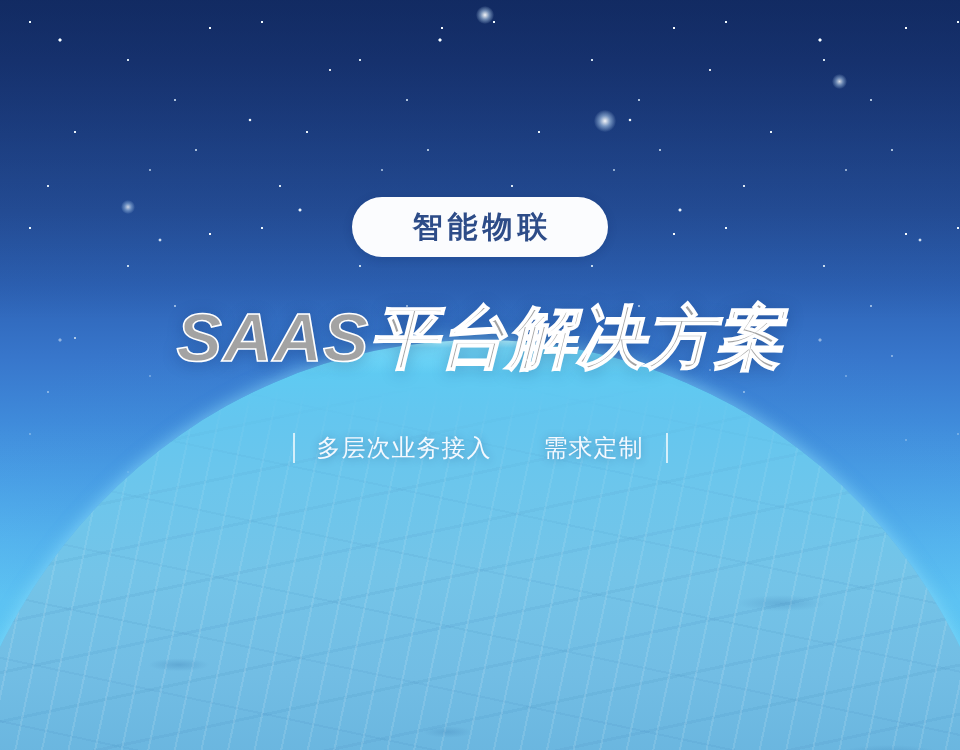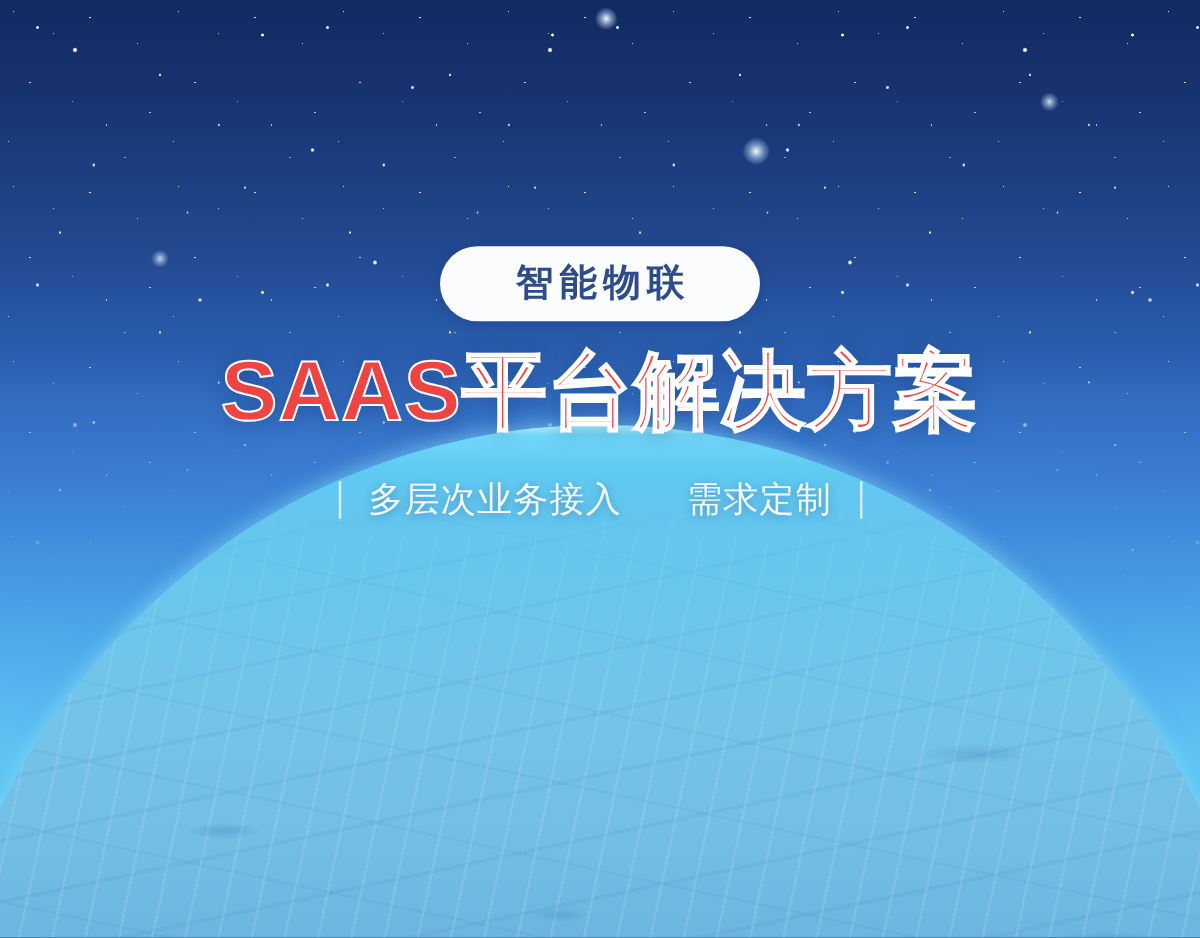--- a/index.html
+++ b/index.html
@@ -164,21 +164,21 @@
     position:absolute; left:-6%; bottom:-150px;
     width:112%; height:560px;
     border-radius:50% 50% 0 0 / 100% 100% 0 0;
     background:linear-gradient(to bottom, rgba(190,245,255,.85) 0px, rgba(150,230,255,.32) 8px, rgba(120,215,250,0) 34px);
     z-index:5; pointer-events:none;
   }
 
   
   .content{
     position:absolute; inset:0; z-index:10;
-    display:flex; flex-direction:column; align-items:center;
+    display:flex; flex-direction:column; align-items:center;gap:24px;
   }
 
   
   .badge{
     margin-top:197px;
     width:256px; height:60px;
     border-radius:30px;
     background:#fbfcfe;
     display:flex; align-items:center; justify-content:center;
     box-shadow:0 2px 10px rgba(10,35,85,.20);
@@ -191,42 +191,43 @@
     color:#2d4c88;
     line-height:1;
     white-space:nowrap;
   }
 
   
   .headline{
     margin-top:20px;
     font-size:68px;
     font-weight:700;
-    color:#ef4444;
+    color:#a3a3a3;
     letter-spacing:1px;
     line-height:1.06;
     white-space:nowrap;
     text-shadow:0 2px 16px rgba(14,40,95,.35);
+    font-style:italic;
     -webkit-text-stroke:1.6px #ffffff;
   }
 
   
   .features{
     margin-top:36px;
     display:flex; align-items:center;
     gap:0;
     white-space:nowrap;
   }
   .feat-rule{
     display:inline-block;
     width:2px; height:30px;
     background:rgba(255,255,255,.72);
   }
   .feat-item{
-    font-size:28px;
+    font-size:24px;
     font-weight:400;
     color:#f4f9ff;
     letter-spacing:1px;
     line-height:1;
     text-shadow:0 1px 8px rgba(14,40,95,.35);
   }
   .feat-gap-outer{ width:22px; }
   .feat-gap-inner{ width:26px; }
 </style>
 </head>

